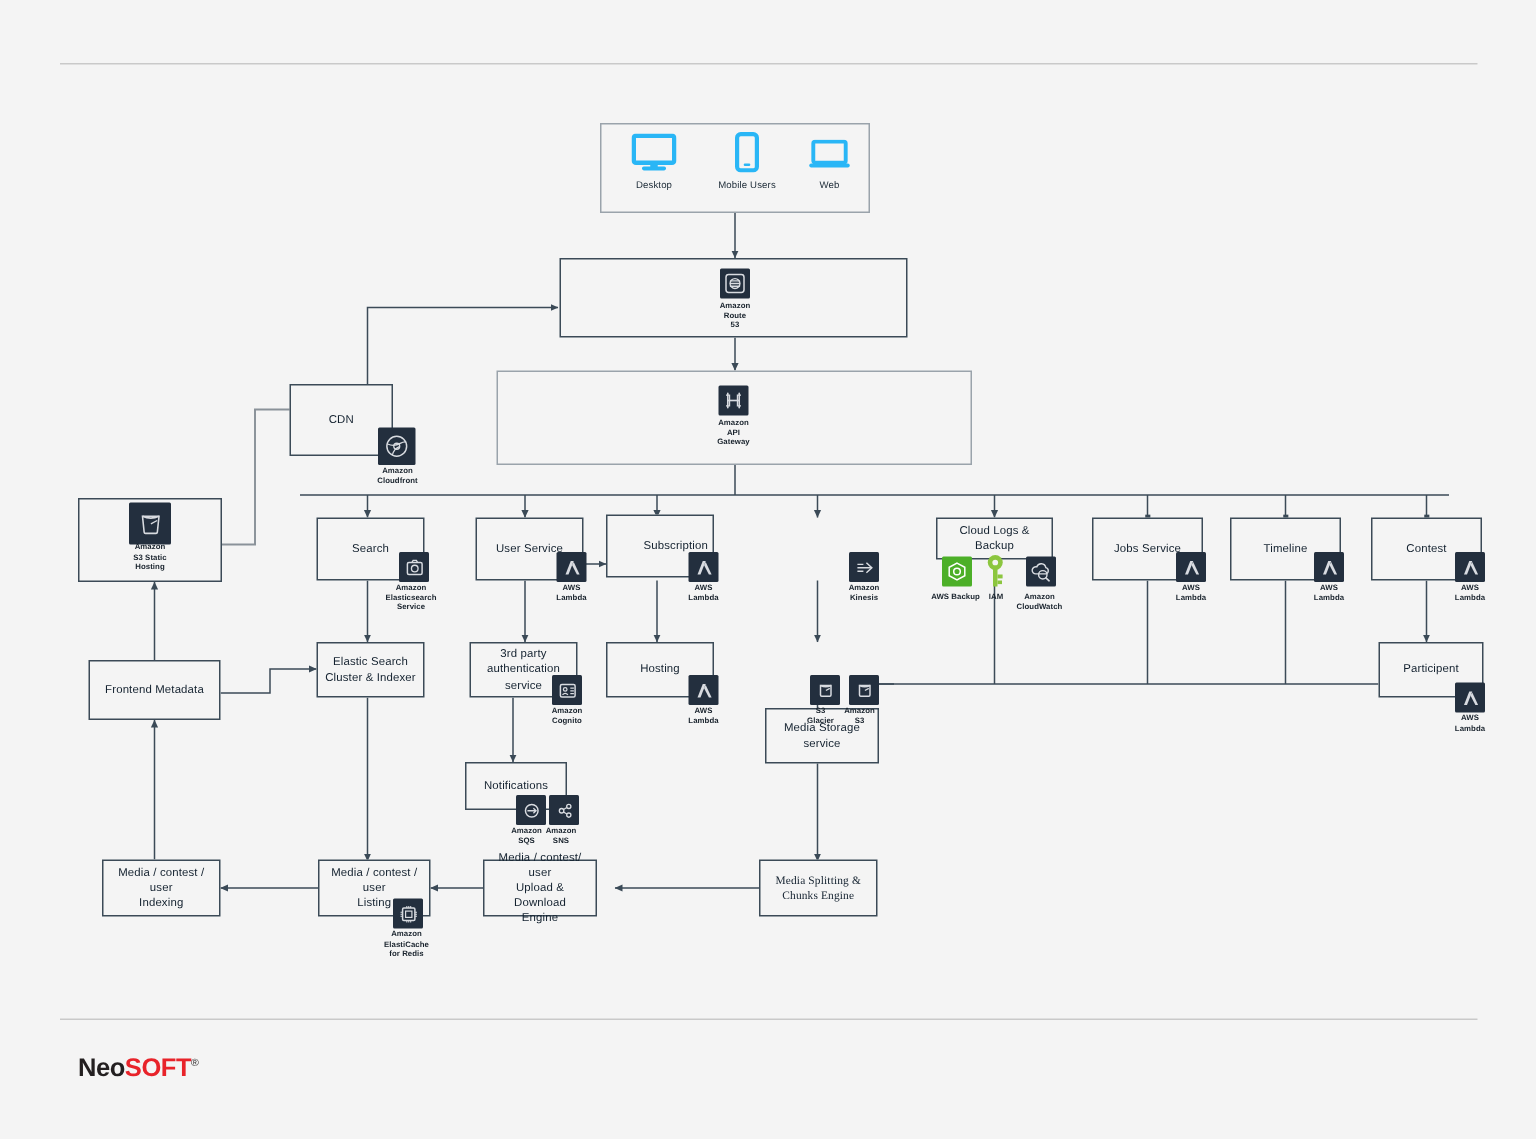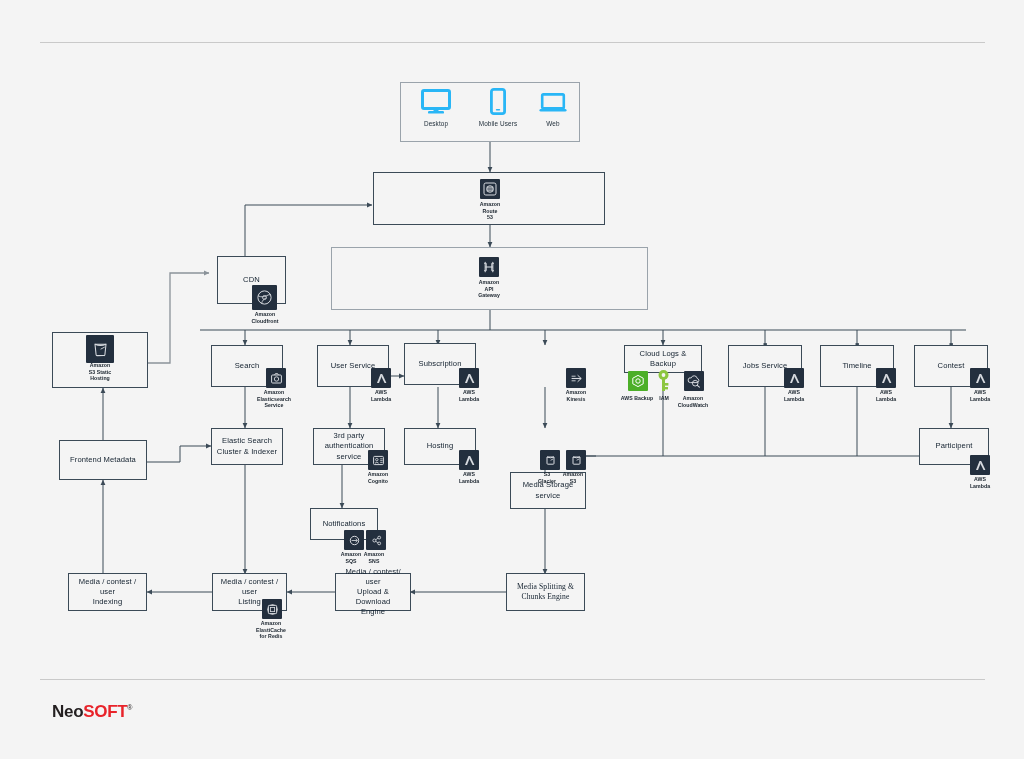--- a/index.html
+++ b/index.html
@@ -221,21 +221,21 @@
       <path d="M3.2 2.2v9.6M10.8 2.2v9.6" stroke="#d8dbe0" stroke-width="1.1" stroke-linecap="round"></path>
       <path d="M3.2 7h7.6" stroke="#d8dbe0" stroke-width="1.1"></path>
       <path d="M2 3.4 L4.4 3.4 L4.4 10.6 L2 10.6" fill="none" stroke="#d8dbe0" stroke-width=".8"></path>
       <path d="M12 3.4 L9.6 3.4 L9.6 10.6 L12 10.6" fill="none" stroke="#d8dbe0" stroke-width=".8"></path>
     </svg>
   </div>
   <div class="icaption" style="left:459px; top:279px; width:60px;">Amazon
 API
 Gateway</div>
 
-  <div class="box" style="left:217px; top:256px; width:69px; height:48px;">
+  <div class="box" style="left:193px; top:256px; width:69px; height:48px;">
     <span class="btext">CDN</span>
   </div>
   <div class="icon" style="width:25px;height:25px;left:252px; top:285px;">
     <svg width="17" height="17" viewBox="0 0 17 17">
       <circle cx="8.5" cy="8.5" r="6.6" fill="none" stroke="#d8dbe0" stroke-width="1"></circle>
       <path d="M2.4 7c2.8 1.2 5.6 1.2 8.4-.4 1.2-.7 2.6-1.1 4-1" fill="none" stroke="#d8dbe0" stroke-width=".85"></path>
       <path d="M5.6 14.4c.6-2.6 2.2-4.6 4.6-5.6" fill="none" stroke="#d8dbe0" stroke-width=".85"></path>
       <circle cx="8.5" cy="8.5" r="2" fill="none" stroke="#d8dbe0" stroke-width=".85"></circle>
     </svg>
   </div>
@@ -273,21 +273,21 @@
   </div>
   <div class="icon" style="left:371px; top:368px;">
     <svg width="13" height="13" viewBox="0 0 13 13">
       <path d="M2 11 L5.5 2 h2 L4 11 z" fill="#d8dbe0"></path>
       <path d="M6.3 4.6 L9.6 11 H11.4 L7.5 2.6 z" fill="#d8dbe0"></path>
     </svg>
   </div>
   <div class="icaption" style="left:353px; top:389px; width:56px;">AWS
 Lambda</div>
 
-  <div class="box" style="left:404px; top:343px; width:72px; height:42px;">
+  <div class="box" style="left:404px; top:343px; width:72px; height:42px;text-align:right;">
     <span class="btext">Subscription</span>
   </div>
   <div class="icon" style="left:459px; top:368px;">
     <svg width="13" height="13" viewBox="0 0 13 13">
       <path d="M2 11 L5.5 2 h2 L4 11 z" fill="#d8dbe0"></path>
       <path d="M6.3 4.6 L9.6 11 H11.4 L7.5 2.6 z" fill="#d8dbe0"></path>
     </svg>
   </div>
   <div class="icaption" style="left:441px; top:389px; width:56px;">AWS
 Lambda</div>
@@ -475,21 +475,21 @@
     <svg width="13" height="13" viewBox="0 0 13 13">
       <rect x="2.4" y="2.4" width="8.2" height="8.2" rx=".8" fill="none" stroke="#d8dbe0" stroke-width="1"></rect>
       <rect x="4.4" y="4.4" width="4.2" height="4.2" fill="none" stroke="#d8dbe0" stroke-width=".8"></rect>
       <path d="M5.2 1 v1.4M6.5 1 v1.4M7.8 1 v1.4M5.2 10.6 v1.4M6.5 10.6 v1.4M7.8 10.6 v1.4M1 5.2 h1.4M1 6.5 h1.4M1 7.8 h1.4M10.6 5.2 h1.4M10.6 6.5 h1.4M10.6 7.8 h1.4" stroke="#d8dbe0" stroke-width=".7"></path>
     </svg>
   </div>
   <div class="icaption" style="left:243px; top:620px; width:56px;">Amazon
 ElastiCache
 for Redis</div>
 
-  <div class="box" style="left:335px; top:573px; width:76px; height:38px; white-space:pre-line;">
+  <div class="box" style="left:322px; top:573px; width:76px; height:38px; white-space:pre-line;">
     <span class="btext">Media / contest/ user
 Upload &amp; Download
 Engine</span>
   </div>
 
   <div class="box" style="left:506px; top:573px; width:79px; height:38px; white-space:pre-line;font-family:Liberation Serif, serif;">
     <span class="btext">Media Splitting &amp;
 Chunks Engine</span>
   </div>
 

